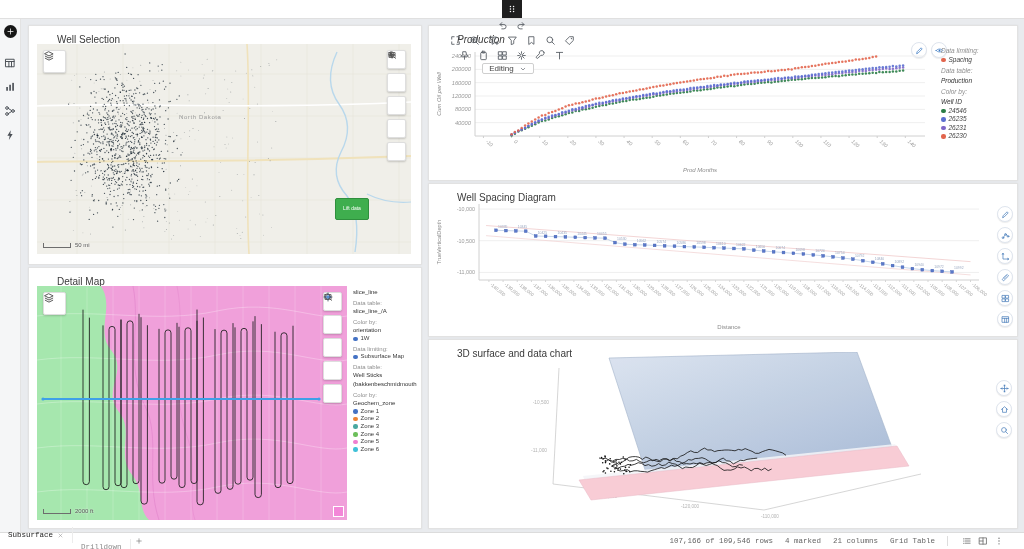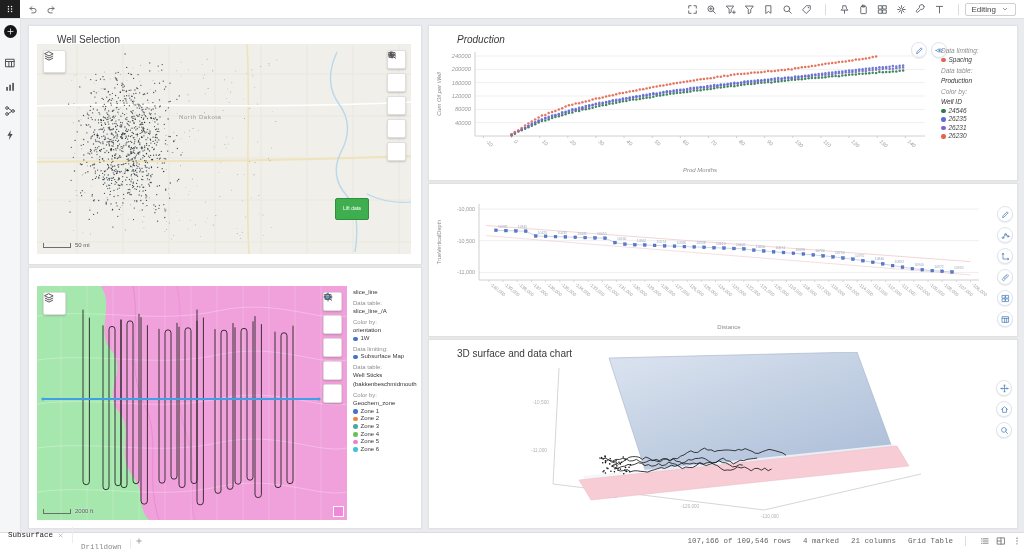--- a/index.html
+++ b/index.html
@@ -5,21 +5,21 @@
   html,body{margin:0;padding:0;}
   body{
     width:1024px;height:549px;overflow:hidden;position:relative;
     font-family:"Liberation Sans",sans-serif;background:#e9ebee;
     -webkit-font-smoothing:antialiased;
   }
   svg text{font-family:"Liberation Sans",sans-serif;}
 
   
   #topbar{position:absolute;top:0;left:0;right:0;height:18px;background:#ffffff;
-    border-bottom:1px solid #e0e0e0;display:flex;align-items:center;z-index:20;}
+    border-bottom:1px solid #e0e0e0;display:flex;align-items:center;z-index:20;flex-direction:column;}
   #topbar .corner{width:20px;height:18px;background:#1f1f1f;display:flex;align-items:center;justify-content:center;flex:none;}
   .tb-group{display:flex;align-items:center;gap:2px;padding:0 4px;}
   .tb-btn{width:17px;height:15px;display:flex;align-items:center;justify-content:center;border-radius:2px;cursor:pointer;}
   .tb-spacer{flex:1;}
   .tb-divider{width:1px;height:11px;background:#dcdcdc;margin:0 6px;}
   #editing-btn{display:flex;align-items:center;gap:5px;height:13px;margin-right:8px;
     padding:0 6px;border:1px solid #cfcfcf;border-radius:2px;background:#fff;
     font-size:8px;color:#444;font-family:"Liberation Sans",sans-serif;}
 
   
@@ -79,21 +79,21 @@
   #c3d-toolbar{right:5px;top:40px;}
 
   
   #statusbar{position:absolute;left:0;right:0;bottom:0;height:16px;background:#fff;border-top:1px solid #dcdcdc;
     display:flex;align-items:center;font-size:7.5px;color:#666;z-index:20;font-family:Liberation Mono, monospace;}
   .tab{display:flex;align-items:center;gap:4px;height:16px;padding:0 8px;border-right:1px solid #ececec;cursor:pointer;}
   .tab.active{color:#222;}
   .tab.inactive{color:#8a8a8a;margin-top:12px;}
   .tab-add{width:16px;height:16px;display:flex;align-items:center;justify-content:center;border:none;background:none;cursor:pointer;padding:0;}
   .sb-spacer{flex:1;}
-  .sb-right{display:flex;align-items:center;gap:12px;padding-right:0;}
+  .sb-right{display:flex;align-items:center;gap:12px;padding-right:18px;}
   .sb-vdiv{width:1px;height:10px;background:#ddd;}
   .sb-ico{display:flex;align-items:center;justify-content:center;width:14px;height:14px;cursor:pointer;}
 </style>
 </head>
 <body>
 
 <div id="topbar">
   <div class="corner">
     <span>
         <svg viewBox="0 0 16 16" width="10" height="10" style="color:#ffffff;display:block" fill="none" stroke="currentColor" stroke-width="1.3" stroke-linecap="round" stroke-linejoin="round">
@@ -1990,20 +1990,21 @@
           <span>26231</span>
         </div>
         <div class="itm">
           <span class="dot" style="background: rgb(226, 101, 77);"></span>
           <span>26230</span>
         </div>
       </div>
   </section>
 
   <section class="panel" id="panel-spc">
+    <h2>Well Spacing Diagram</h2>
     <svg id="spc-chart" width="556" height="134" style="position:absolute;left:4px;top:14px">
         <line x1="46" x2="546" y1="11.066666666666663" y2="11.066666666666663" stroke="#efefef"></line>
         <text x="42" y="13.066666666666663" text-anchor="end" font-size="5.4" fill="#9a9a9a">-10,000</text>
         <line x1="46" x2="546" y1="42.73333333333333" y2="42.73333333333333" stroke="#efefef"></line>
         <text x="42" y="44.73333333333333" text-anchor="end" font-size="5.4" fill="#9a9a9a">-10,500</text>
         <line x1="46" x2="546" y1="74.4" y2="74.4" stroke="#efefef"></line>
         <text x="42" y="76.4" text-anchor="end" font-size="5.4" fill="#9a9a9a">-11,000</text>
         <line x1="46" x2="46" y1="6" y2="82" stroke="#d0d0d0"></line>
         <line x1="46" x2="546" y1="82" y2="82" stroke="#d0d0d0"></line>
         <line x1="55.91501416430595" x2="55.91501416430595" y1="82" y2="84" stroke="#d5d5d5"></line>
@@ -2189,20 +2190,21 @@
         <span class="round-btn">
           <svg viewBox="0 0 16 16" width="9" height="9" style="color:#4a7ebb;display:block" fill="none" stroke="currentColor" stroke-width="1.3" stroke-linecap="round" stroke-linejoin="round">
             <rect x="2.5" y="3" width="11" height="10"></rect>
             <path d="M2.5 6 h11 M6.5 6 V13 M10 6 V13"></path>
           </svg>
         </span>
       </div>
   </section>
 
   <section class="panel" id="panel-dm">
+    <h2>Detail Map</h2>
     <div class="map-frame" id="map2">
       <svg id="map2-svg" width="310" height="234">
           <path d="M64 0 C 78 22 58 44 74 64 C 92 86 64 104 82 126 C 98 146 78 168 96 190 C 108 206 100 222 112 234 L 310 234 L 310 0 Z" fill="#f0a0da"></path>
           <path d="M96 0 C 104 40 88 80 108 120 C 124 152 108 192 122 234" stroke="#e184cb" stroke-width="0.8" fill="none" opacity="0.8"></path>
           <path d="M140 0 C 150 50 132 100 150 150 C 162 184 150 210 158 234" stroke="#e184cb" stroke-width="0.7" fill="none" opacity="0.6"></path>
           <path d="M0 30 C 60 22 120 38 180 25 S 280 36 310 30" stroke="#ffffff" stroke-width="0.7" fill="none" opacity="0.4"></path>
           <path d="M0 74 C 60 66 120 82 180 69 S 280 80 310 74" stroke="#ffffff" stroke-width="0.7" fill="none" opacity="0.4"></path>
           <path d="M0 118 C 60 110 120 126 180 113 S 280 124 310 118" stroke="#ffffff" stroke-width="0.7" fill="none" opacity="0.4"></path>
           <path d="M0 162 C 60 154 120 170 180 157 S 280 168 310 162" stroke="#ffffff" stroke-width="0.7" fill="none" opacity="0.4"></path>
           <path d="M0 206 C 60 198 120 214 180 201 S 280 212 310 206" stroke="#ffffff" stroke-width="0.7" fill="none" opacity="0.4"></path>

